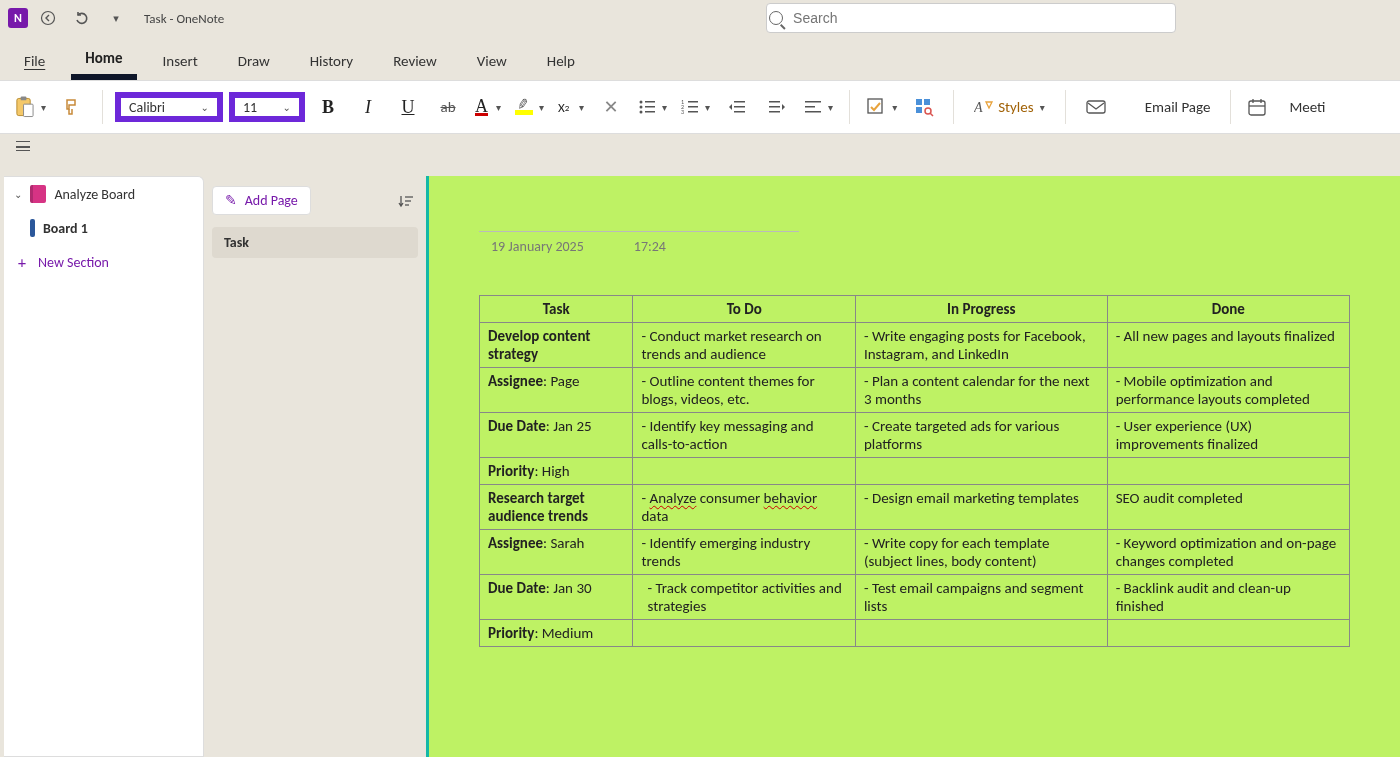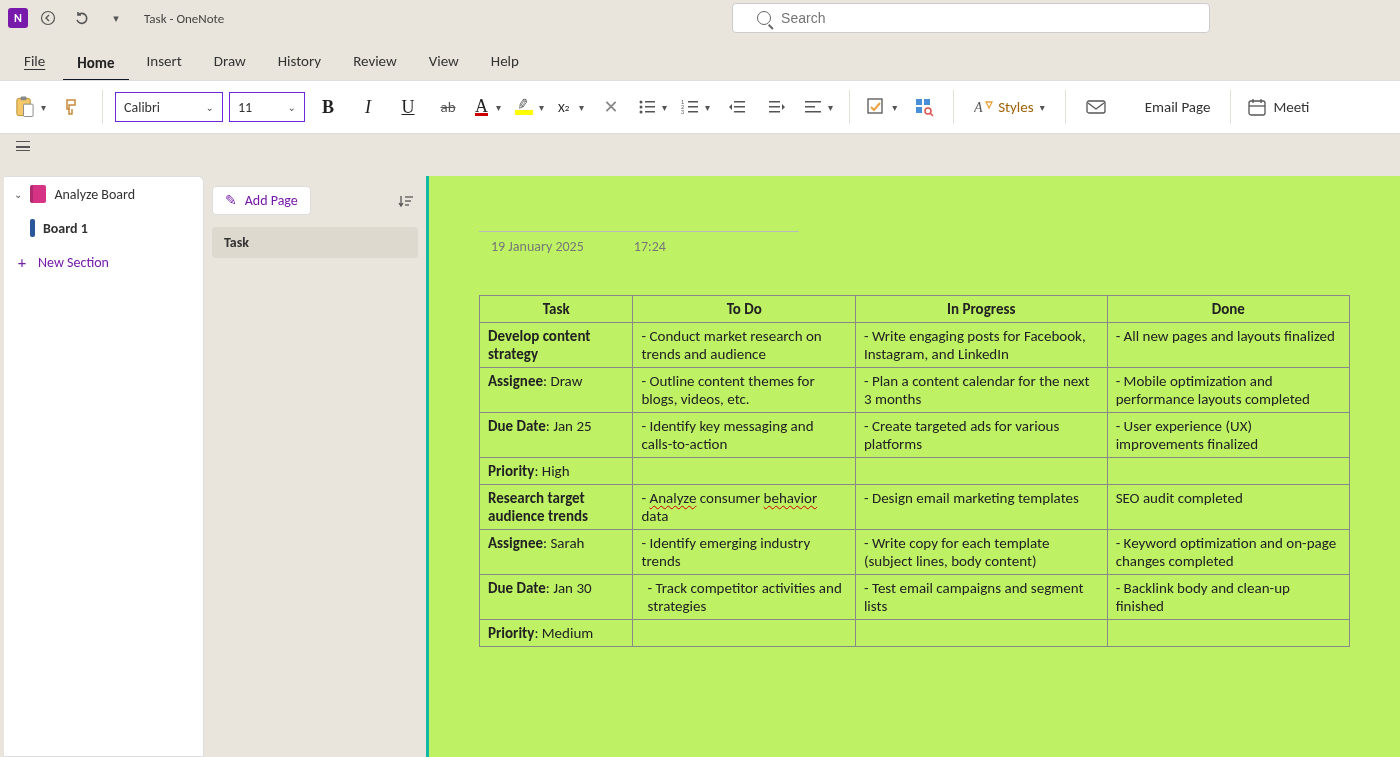--- a/index.html
+++ b/index.html
@@ -6,36 +6,36 @@
   html,body { margin:0; padding:0; height:100%; font-family: "Segoe UI", Calibri, sans-serif; font-size:14px; color:#222; }
   body { background:#e9e5dc; overflow:hidden; }
 
   
   .titlebar { height:36px; display:flex; align-items:center; padding:0 8px; gap:6px; }
   .tb-icon { width:20px; height:20px; background:#7719AA; border-radius:3px; position:relative; display:flex; align-items:center; justify-content:center; }
   .tb-icon::after { content:"N"; color:white; font-weight:bold; font-size:12px; }
   .tb-btn { width:28px; height:28px; display:flex; align-items:center; justify-content:center; color:#555; cursor:pointer; }
   .tb-title { font-size:13px; color:#444; margin-left:8px; }
   .searchwrap { flex:0 0 auto; margin-left:auto; margin-right:auto; }
-  .searchbox { width:478px; height:30px; background:#fff; border:1px solid #ccc; border-radius:4px; display:flex; align-items:center; padding:0 24px; gap:8px; color:#666; margin-left:320px;}
+  .searchbox { width:410px; height:30px; background:#fff; border:1px solid #ccc; border-radius:4px; display:flex; align-items:center; padding:0 2px; gap:8px; color:#666; margin-left:320px;}
   .searchbox input { border:none; outline:none; flex:1; font-size:14px; color:#333; background:transparent; }
   .searchbox .mag { width:14px; height:14px; border:1.5px solid #666; border-radius:50%; position:relative; }
   .searchbox .mag::after { content:""; position:absolute; width:6px; height:1.5px; background:#666; bottom:-3px; right:-4px; transform:rotate(45deg); }
 
   
-  .menutabs { height:44px; display:flex; align-items:flex-end; padding:0 10px; gap:4px; }
+  .menutabs { height:44px; display:flex; align-items:flex-end; padding:0 10px; gap:12px; }
   .menutabs .tab { padding:10px 14px 10px; font-size:15px; color:#333; cursor:pointer; }
   .menutabs .tab.file { text-decoration:underline; text-underline-offset:3px; }
-  .menutabs .tab.active { border-bottom:1px solid #0f172a; font-weight:600; color:#222; padding-bottom:7px; }
+  .menutabs .tab.active { border-bottom:6px solid #0f172a; font-weight:600; color:#222; padding-bottom:7px; }
 
   
   .ribbon { background:#fff; height:54px; border-top:1px solid #ddd; border-bottom:1px solid #ddd; display:flex; align-items:center; padding:0 10px; gap:6px; overflow:hidden; }
   .rbtn { height:34px; min-width:34px; display:flex; align-items:center; justify-content:center; padding:0 4px; cursor:pointer; position:relative; }
   .rdiv { width:1px; height:34px; background:#e3e0da; margin:0 6px; }
-  .combo { height:30px; border:1px solid #6d28d9; background:#fff; display:flex; align-items:center; padding:0 8px; font-size:14px; color:#333; cursor:pointer; }
+  .combo { height:30px; border:6px solid #6d28d9; background:#fff; display:flex; align-items:center; padding:0 8px; font-size:14px; color:#333; cursor:pointer; }
   .combo .caret, .caret { margin-left:auto; font-size:10px; color:#555; padding-left:6px; }
   .bold { font-weight:bold; font-family:"Times New Roman",serif; font-size:18px; }
   .ital { font-style:italic; font-family:"Times New Roman",serif; font-size:18px; }
   .ul { text-decoration:underline; font-family:"Times New Roman",serif; font-size:18px; }
   .strike { text-decoration:line-through; font-size:15px; color:#555; }
   .fontcolor-A { font-family:"Times New Roman",serif; font-size:18px; border-bottom:3px solid #c00; line-height:14px; padding-bottom:0; }
   .hilite { width:18px; height:16px; position:relative; }
   .hilite::after { content:""; position:absolute; bottom:0; left:0; width:100%; height:5px; background:#ffff00; }
   .hilite::before { content:"✎"; position:absolute; top:-3px; left:2px; font-size:14px; color:#555; transform:scaleX(-1) rotate(10deg); }
   .styleslbl { font-size:15px; color:#a16207; margin-left:4px; }
@@ -233,21 +233,21 @@
   </div>
   <div class="rdiv"></div>
   <div class="rbtn" style="width:auto; padding:0 8px;gap:33px;">
     <svg width="20" height="16" viewBox="0 0 20 16">
         <rect x="1" y="2" width="18" height="12" rx="2" fill="none" stroke="#555" stroke-width="1.3"></rect>
         <path d="M2 4 L10 10 L18 4" fill="none" stroke="#555" stroke-width="1.3"></path>
       </svg>
     <span class="emaillbl">Email Page</span>
   </div>
   <div class="rdiv"></div>
-  <div class="rbtn" style="width:auto; padding:0 4px;">
+  <div class="rbtn" style="width:auto; padding:0 4px;gap:16px;">
     <svg width="20" height="20" viewBox="0 0 20 20">
         <rect x="2" y="4" width="16" height="14" rx="2" fill="none" stroke="#555" stroke-width="1.3"></rect>
         <line x1="2" y1="9" x2="18" y2="9" stroke="#555" stroke-width="1.3"></line>
         <line x1="6" y1="2" x2="6" y2="6" stroke="#555" stroke-width="1.3"></line>
         <line x1="14" y1="2" x2="14" y2="6" stroke="#555" stroke-width="1.3"></line>
       </svg>
     <span class="emaillbl">Meeti</span>
   </div>
 </div>
 
@@ -309,21 +309,21 @@
           <th class="col-prog">In Progress</th>
           <th class="col-done">Done</th>
         </tr>
         <tr>
           <td><span class="lbl">Develop content strategy</span><span></span></td>
           <td>- Conduct market research on trends and audience</td>
           <td>- Write engaging posts for Facebook, Instagram, and LinkedIn</td>
           <td>- All new pages and layouts finalized</td>
         </tr>
         <tr>
-          <td><span class="lbl">Assignee</span><span>: Draw</span></td>
+          <td><span class="lbl">Assignee</span><span>: Page</span></td>
           <td>- Outline content themes for blogs, videos, etc.</td>
           <td>- Plan a content calendar for the next 3 months</td>
           <td>- Mobile optimization and performance layouts completed</td>
         </tr>
         <tr>
           <td><span class="lbl">Due Date</span><span>: Jan 25</span></td>
           <td>- Identify key messaging and calls-to-action</td>
           <td>- Create targeted ads for various platforms</td>
           <td>- User experience (UX) improvements finalized</td>
         </tr>
@@ -342,21 +342,21 @@
         <tr>
           <td><span class="lbl">Assignee</span><span>: Sarah</span></td>
           <td>- Identify emerging industry trends</td>
           <td>- Write copy for each template (subject lines, body content)</td>
           <td>- Keyword optimization and on-page changes completed</td>
         </tr>
         <tr>
           <td><span class="lbl">Due Date</span><span>: Jan 30</span></td>
           <td style="padding-left:14px;">   - Track competitor activities and strategies</td>
           <td>- Test email campaigns and segment lists</td>
-          <td>- Backlink body and clean-up finished</td>
+          <td>- Backlink audit and clean-up finished</td>
         </tr>
         <tr>
           <td><span class="lbl">Priority</span><span>: Medium</span></td>
           <td></td>
           <td></td>
           <td></td>
         </tr>
       </tbody>
         </table>
     </div>

